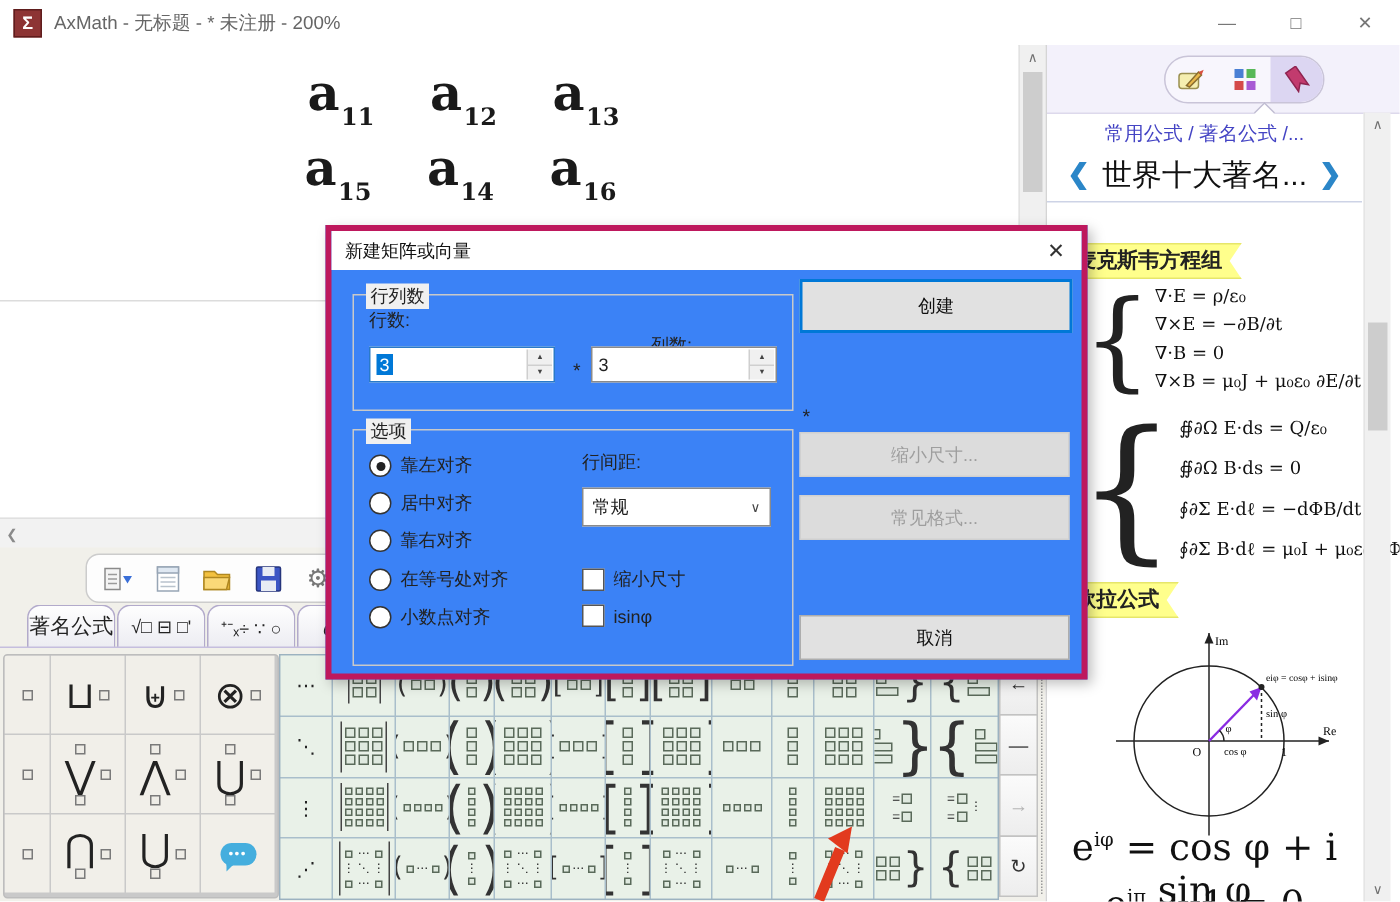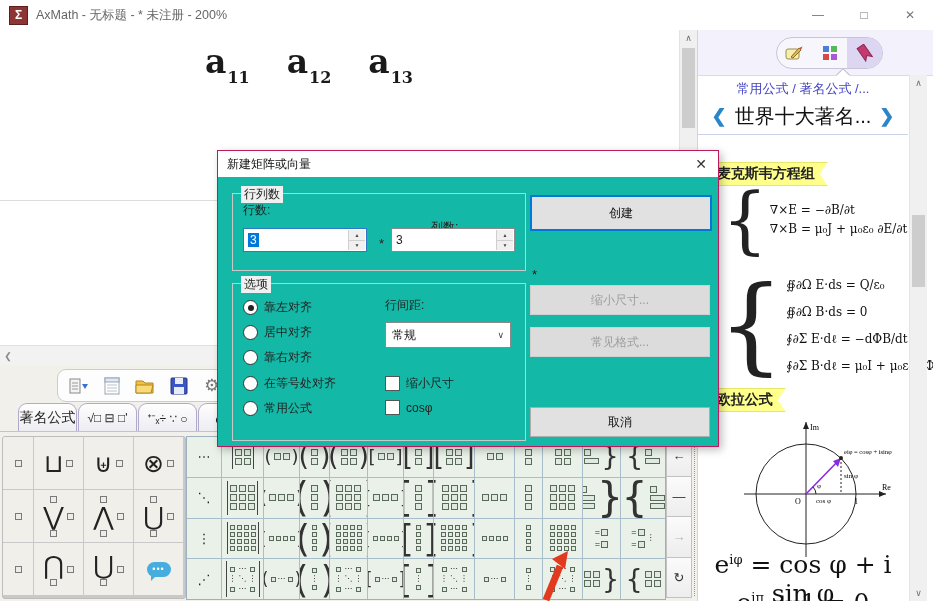--- a/index.html
+++ b/index.html
@@ -72,21 +72,21 @@
   .eqgroup{position:absolute;display:flex;align-items:center;gap:2px;font-family:"DejaVu Serif",serif;color:#111;}
   .bigbrace{font-family:"DejaVu Serif",serif;color:#222;line-height:.9;}
   .eqlines div{white-space:nowrap;}
   .formula{position:absolute;width:210px;text-align:center;font-family:"DejaVu Serif",serif;color:#111;}
   .formula sup{font-size:13px;}
   .sb-scroll{position:absolute;left:211px;top:45px;width:17px;height:526px;background:#f0f0f0;border-left:1px solid #e5e5e5;}
   .sb-scroll .arrow{height:16px;display:flex;align-items:center;justify-content:center;color:#707070;font-size:9px;}
   .sb-scroll .arrow.dn{position:absolute;bottom:0;left:0;right:0;}
   .sb-scroll .thumb{position:absolute;left:2px;top:140px;width:13px;height:72px;background:#cdcdcd;}
   
-  .dialog{position:absolute;left:217px;top:150px;width:500px;height:295px;background:#14b8a6;border:1px solid #be185d;box-shadow:3px 3px 8px rgba(0,0,0,.25);z-index:10;}
+  .dialog{position:absolute;left:217px;top:150px;width:500px;height:295px;background:#3b82f6;border:4px solid #be185d;box-shadow:3px 3px 8px rgba(0,0,0,.25);z-index:10;}
   .dlg-title{position:absolute;left:0;top:0;width:100%;height:26px;background:#fff;display:flex;align-items:center;}
   .dlg-title span{margin-left:9px;font-size:12px;color:#111;}
   .dlg-close{position:absolute;right:6px;top:3px;width:22px;height:20px;display:flex;align-items:center;justify-content:center;font-size:14px;color:#333;}
   .groupbox{position:absolute;border:1px solid #c9c9c9;}
   .groupbox .glabel{position:absolute;left:8px;top:-8px;background:#f0f0f0;padding:0 3px;font-size:12px;}
   .fldlabel{position:absolute;font-size:12px;}
   .spininput{position:absolute;height:24px;background:#fff;border:1px solid #8a8a8a;display:flex;align-items:center;box-sizing:border-box;}
   .spininput.focus{border-color:#2a7ac8;}
   .spininput .val{margin-left:4px;font-size:12px;}
   .spininput .val.sel{background:#0078d7;color:#fff;padding:0 2px;}
@@ -117,20 +117,25 @@
     <div class="winbtn">✕</div>
   </div>
 </div>
 
 <div class="canvas">
   <div class="mrow" style="left:205px;top:12px;">
     <span><span>a</span><span class="sub">11</span></span>
     <span><span>a</span><span class="sub">12</span></span>
     <span><span>a</span><span class="sub">13</span></span>
   </div>
+  <div class="mrow" style="left:203px;top:62px;">
+    <span><span>a</span><span class="sub">15</span></span>
+    <span><span>a</span><span class="sub">14</span></span>
+    <span><span>a</span><span class="sub">16</span></span>
+  </div>
   <div class="doc-line"></div>
 </div>
 <div class="vscroll">
   <div class="arrow">∧</div>
   <div class="thumb"></div>
 </div>
 <div class="hscroll">
   <div class="arrow">❮</div>
 </div>
 
@@ -828,21 +833,23 @@
   <div class="navrow">
     <span class="chev">❮</span>
     <span class="navtitle">世界十大著名...</span>
     <span class="chev">❯</span>
   </div>
 
   <div class="tag" style="left:5px;top:132px;">. 麦克斯韦方程组</div>
   <div class="eqgroup" style="left:24px;top:158px;">
     <span class="bigbrace" style="font-size:72px;">{</span>
     <div class="eqlines" style="font-size:12px;line-height:19px;">
+        <div>∇·E = ρ/ε₀</div>
         <div>∇×E = −∂B/∂t</div>
+        <div>∇·B = 0</div>
         <div>∇×B = μ₀J + μ₀ε₀ ∂E/∂t</div>
       </div>
   </div>
   <div class="eqgroup" style="left:20px;top:242px;">
     <span class="bigbrace" style="font-size:104px;">{</span>
     <div class="eqlines" style="font-size:12px;line-height:27px;">
         <div>∯∂Ω E·ds = Q/ε₀</div>
         <div>∯∂Ω B·ds = 0</div>
         <div>∮∂Σ E·dℓ = −dΦB/dt</div>
         <div>∮∂Σ B·dℓ = μ₀I + μ₀ε₀ dΦE/dt</div>
@@ -906,21 +913,21 @@
     <div class="fldlabel" style="left:158px;top:25px;margin-left:40px;">列数:</div>
     <div class="spininput" style="left:158px;top:34px;width:124px;">
       <span class="val">3</span>
       <div class="spinner">
         <div>▲</div>
         <div>▼</div>
       </div>
     </div>
   </div>
 
-  <div class="btn default" style="left:312px;top:44px;width:178px;height:32px;text-align:right;">创建</div>
+  <div class="btn default" style="left:312px;top:32px;width:178px;height:32px;text-align:right;">创建</div>
   <div class="star" style="left:314px;top:116px;">*</div>
   <div class="btn disabled" style="left:312px;top:134px;width:178px;height:28px;">缩小尺寸...</div>
   <div class="btn" style="left:312px;top:256px;width:178px;height:28px;">取消</div>
   <div class="btn disabled" style="left:312px;top:176px;width:178px;height:28px;">常见格式...</div>
 
   <div class="groupbox" style="left:14px;top:132px;width:292px;height:156px;">
     <span class="glabel">选项</span>
     <div class="radio" style="left:10px;top:15px;">
         <span class="rdot on"></span>
         <span>靠左对齐</span>
@@ -932,29 +939,29 @@
     <div class="radio" style="left:10px;top:65px;">
         <span class="rdot"></span>
         <span>靠右对齐</span>
       </div>
     <div class="radio" style="left:10px;top:91px;">
         <span class="rdot"></span>
         <span>在等号处对齐</span>
       </div>
     <div class="radio" style="left:10px;top:116px;">
         <span class="rdot"></span>
-        <span>常用公式</span>
+        <span>小数点对齐</span>
       </div>
     <div class="fldlabel" style="left:152px;top:13px;">行间距:</div>
     <div class="combo" style="left:152px;top:38px;width:126px;">
       <span>常规</span>
       <span class="chv">∨</span>
     </div>
     <div class="check" style="left:152px;top:91px;justify-content:center;">
         <span class="cbox"></span>
         <span>缩小尺寸</span>
       </div>
     <div class="check" style="left:152px;top:116px;">
         <span class="cbox"></span>
-        <span>cosφ</span>
+        <span>isinφ</span>
       </div>
   </div>
 </div>
 
 </body></html>

